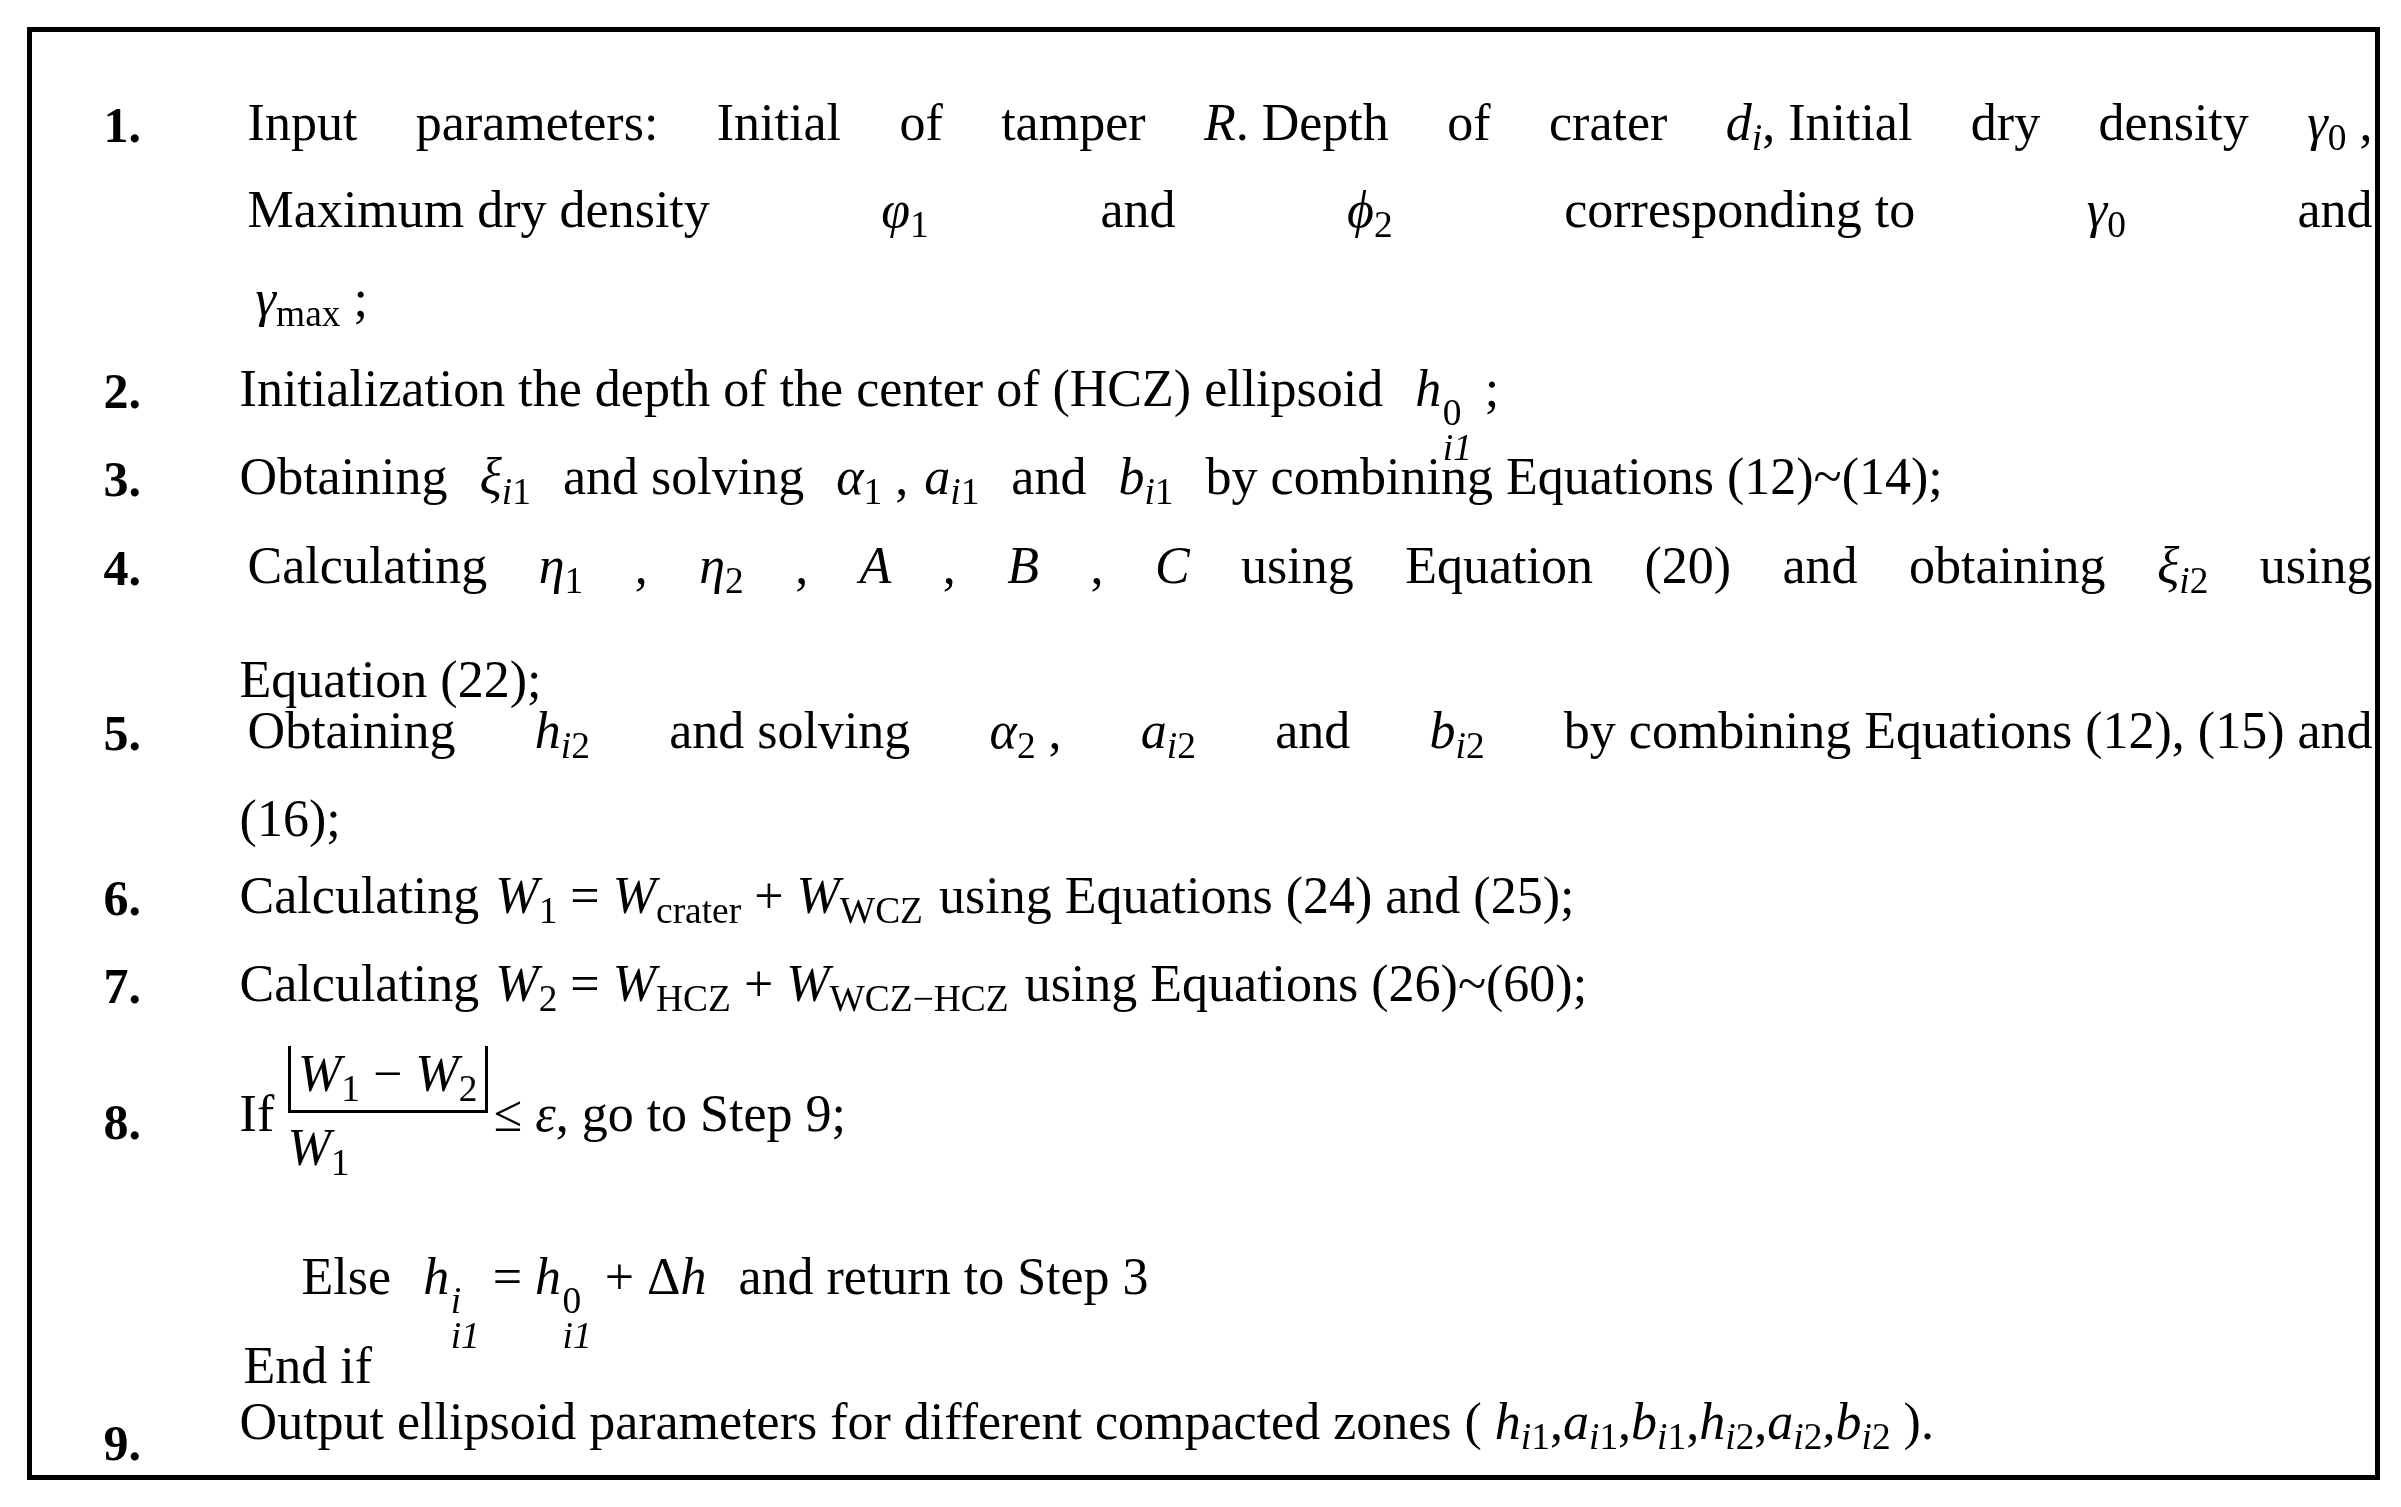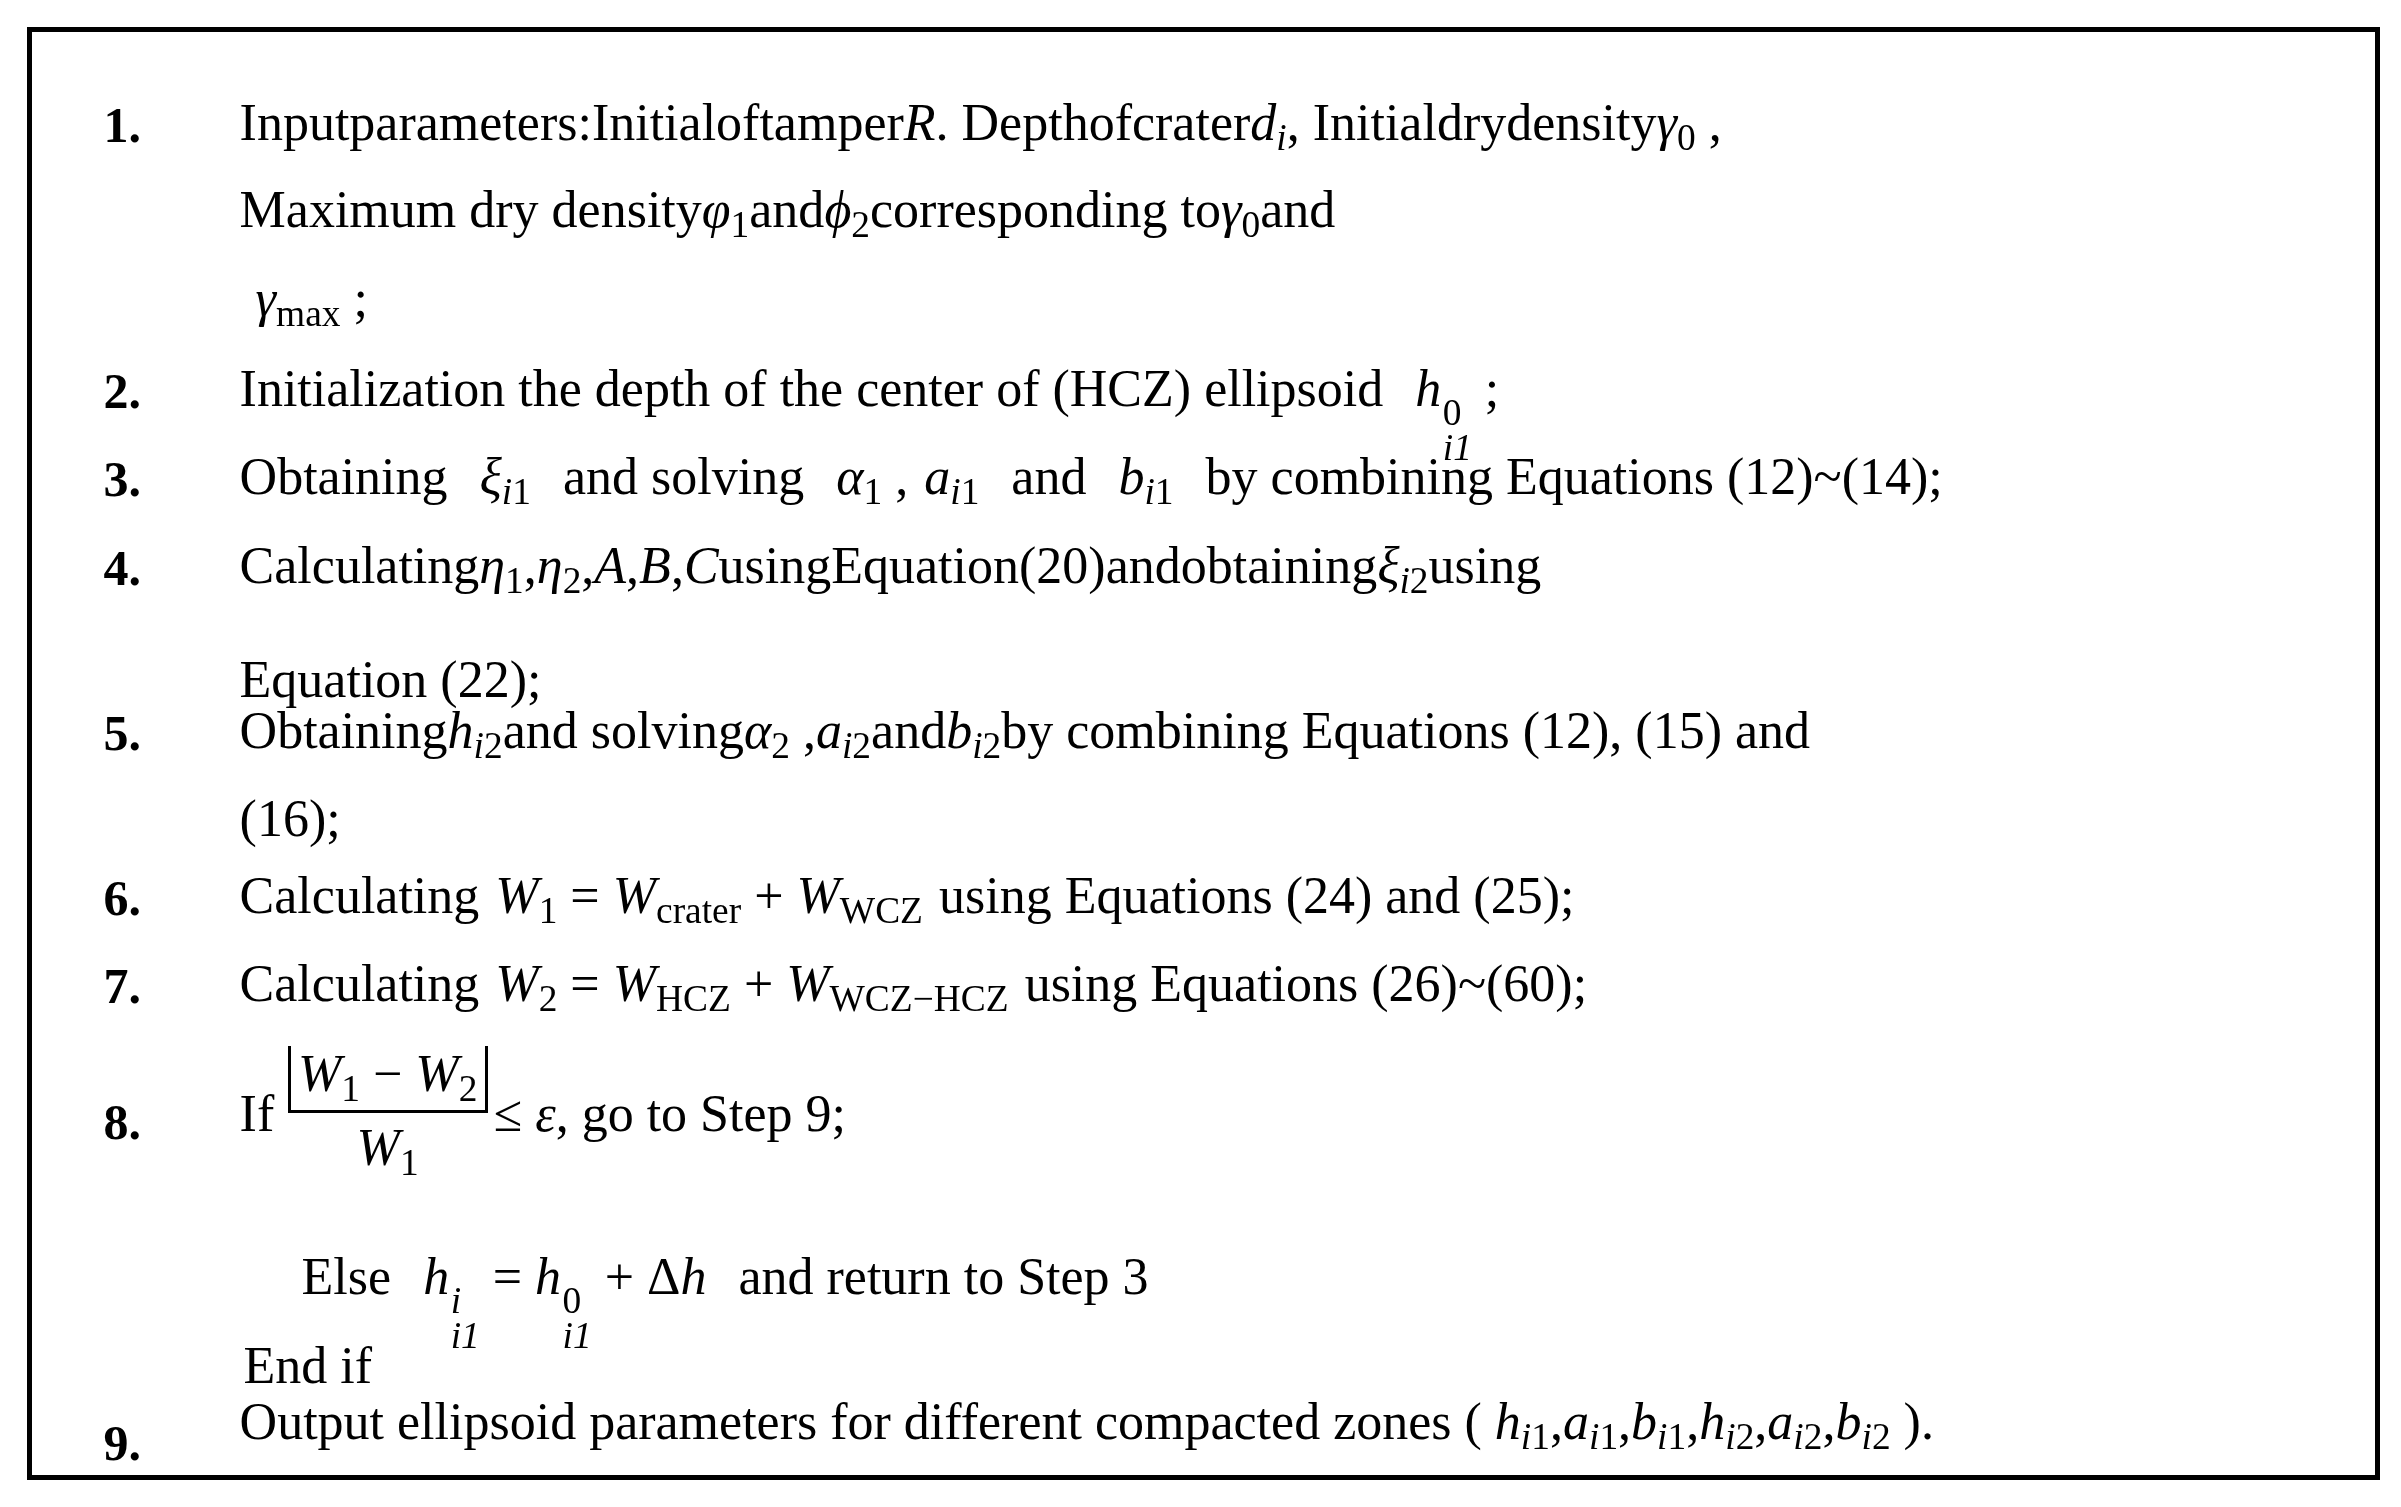--- a/index.html
+++ b/index.html
@@ -2,29 +2,29 @@
 <html style="font-size:11.8px"><head>
 <meta charset="utf-8">
 <style>
   html, body { margin: 0; padding: 0; background: #ffffff; }
   body { width: 2401px; height: 1507px; position: relative; overflow: hidden;
          font-family: "Liberation Serif", "DejaVu Serif", serif; color: #000; }
   .frame { position: absolute; left: 26.6px; top: 27px; width: 2353px; height: 1453px;
            border: 5.2px solid #000; box-sizing: border-box; }
   .num { position: absolute; left: 72px; font-weight: bold; font-size: 50px; line-height: 1; }
   .txt { position: absolute; left: 208px; font-size: 52px; line-height: 1; white-space: nowrap; }
-  .just { display: flex; justify-content: flex-start; width: 2125px; }
+  .just { display: flex; justify-content: space-between; width: 2125px; margin-left: 8px; }
   .m { font-style: italic; font-family: "Liberation Serif", serif; }
   .sub { font-style: normal; font-size: 0.72em; vertical-align: -0.28em; }
   .subi { font-style: italic; font-size: 0.72em; vertical-align: -0.28em; }
   .supsub { display: inline-flex; flex-direction: column; vertical-align: -0.5em;
             font-size: 0.72em; line-height: 0.95; margin-left: 1.5px; }
   .supsub span { font-style: normal; }
   .sp { display: inline-block; width: 16px; }
-  .frac { display: inline-flex; flex-direction: column; align-items: center; vertical-align: middle;
+  .frac { display: inline-flex; flex-direction: column; vertical-align: middle;
           margin: 0 5.9px 0 13.3px; }
   .frac .top { border-left: 3px solid #000; border-right: 3px solid #000; padding: 1.5px 7.4px 3px 7.4px; line-height: 1; }
   .frac .bar { width: 100%; border-top: 3.7px solid #000; }
   .frac .bot { padding-top: 8.9px; line-height: 1; }
 </style>
 </head>
 <body>
 
 <div class="frame">
 

